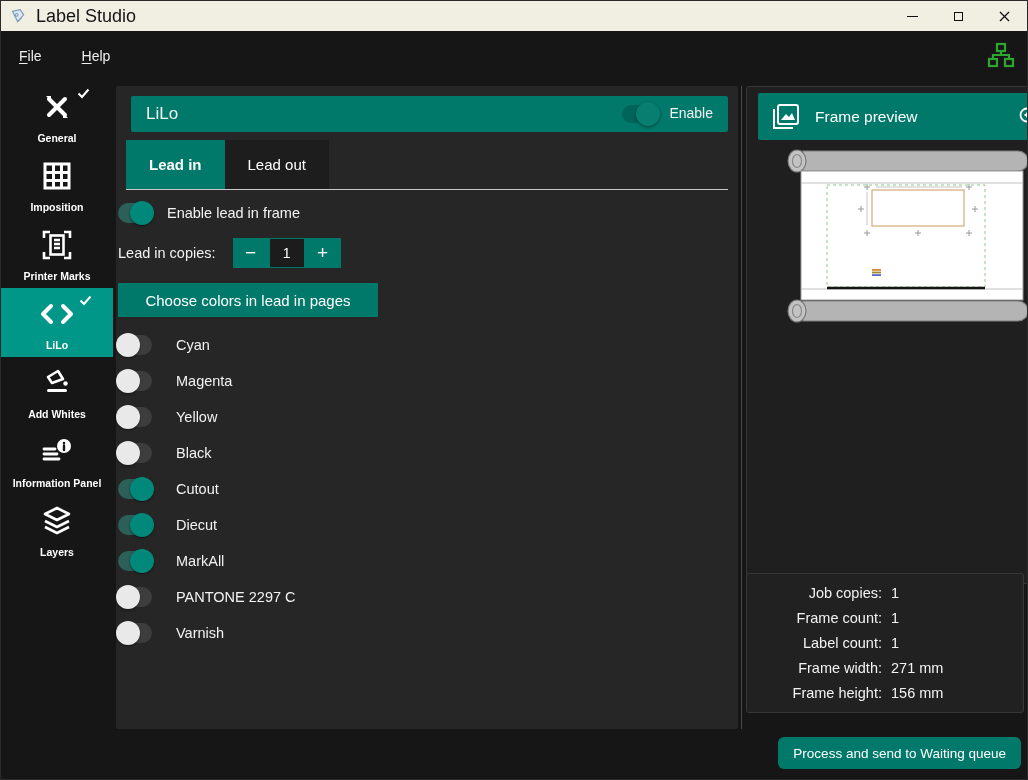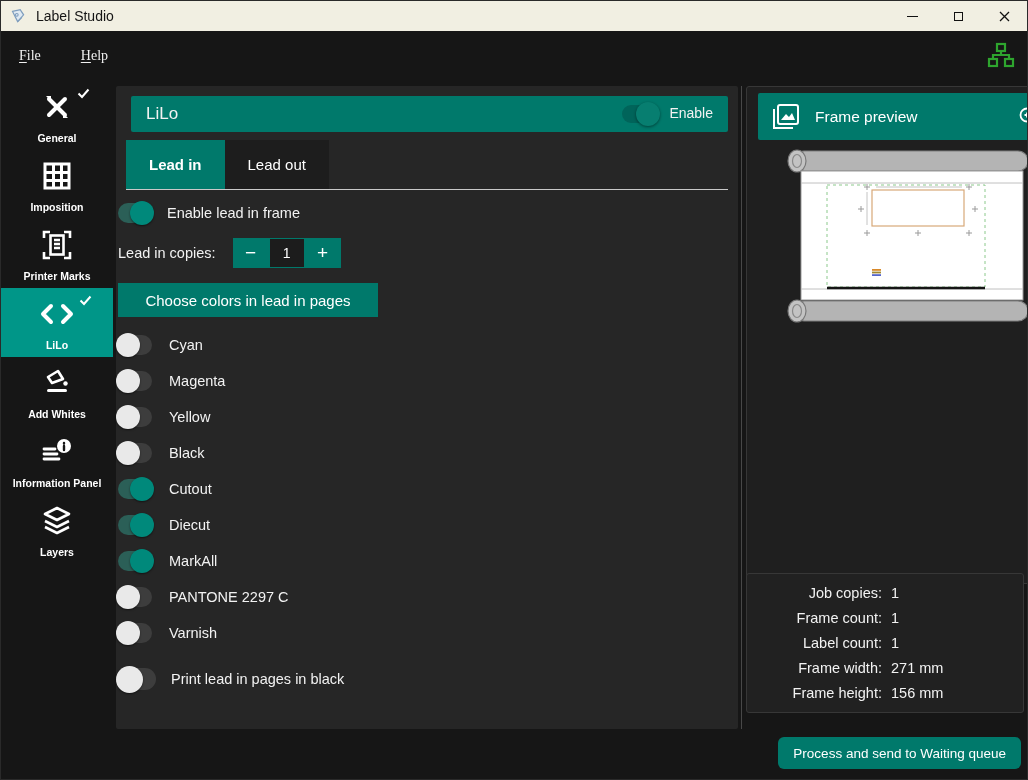--- a/index.html
+++ b/index.html
@@ -6,34 +6,34 @@
   html,body { background:#000; }
   body { font-family:"Liberation Sans", sans-serif; }
   .window {
     position:relative; width:1028px; height:780px; overflow:hidden;
     background:#161616; border:1px solid #2a2a2a;
   }
   
   .titlebar {
     position:absolute; left:0; top:0; width:100%; height:30px;
     background:#f1efe2; display:flex; align-items:center; padding-left:9px;
-    color:#151515; font-size:14px;
+    color:#151515; font-size:18px;
   }
   .app-icon { width:17px; height:17px; margin-right:9px; }
   .win-controls { margin-left:auto; display:flex; height:100%; }
   .win-btn { width:46px; height:100%; display:flex; align-items:center; justify-content:center; }
   .glyph-min { width:11px; height:0; border-top:1.4px solid #111; display:block; }
   .glyph-max { width:9px; height:9px; border:1.4px solid #111; display:block; }
   
   .menubar {
     position:absolute; left:0; top:30px; width:100%; height:50px;
     background:#161616; display:flex; align-items:center; padding-left:18px;
     color:#f0f0f0; font-size:14px;
   }
-  .menu-item { margin-right:40px; cursor:default;font-family:Liberation Serif, serif; }
+  .menu-item { margin-right:40px; cursor:default; }
   .menu-item .u { text-decoration:underline; text-underline-offset:2px; }
   .net-icon { position:absolute; right:12px; top:10px; }
   
   .sidebar { position:absolute; left:0; top:80px; width:112px; bottom:0; background:#161616; }
   .side-item {
     height:69px; display:flex; flex-direction:column; align-items:center;
     padding-top:9px; color:#fff;
   }
   .side-item.selected { background:#009688; }
   .side-icon-wrap { position:relative; height:34px; display:flex; align-items:center; }
@@ -58,21 +58,21 @@
   .tab-rule { height:1px; background:#c9c9c9; margin:0 10px; }
   .content { padding-left:2px; }
   .row { display:flex; align-items:center; }
   .frame-toggle-row { margin-top:13px; gap:15px; font-size:14.5px; }
   .copies-row { margin-top:15px; font-size:14.5px; }
   .stepper { display:flex; margin-left:17px; }
   .step-btn { width:36px; height:30px; background:#00796b; color:#fff; display:flex; align-items:center; justify-content:center; font-size:19px; cursor:default; }
   .step-value { width:36px; height:30px; background:#1c1c1c; border:1px solid #00796b; color:#fff; display:flex; align-items:center; justify-content:center; font-size:14px; }
   .choose-btn { margin-top:15px; width:260px; height:34px; background:#00796b; color:#fff; font-size:15px; display:flex; align-items:center; justify-content:center; cursor:default; }
   .color-list { margin-top:10px; }
-  .color-row { height:36px; display:flex; align-items:center; gap:17px; font-size:14.5px; }
+  .color-row { height:36px; display:flex; align-items:center; gap:24px; font-size:14.5px; }
   .print-row { margin-top:17px; gap:15px; font-size:14.5px; }
   
   .sw { position:relative; width:34px; height:20px; border-radius:10px; flex:none; cursor:default; }
   .sw .knob { position:absolute; width:24px; height:24px; border-radius:50%; top:-2px; box-shadow:0 1px 2px rgba(0,0,0,.5); }
   .sw.off { background:#3d3d3d; }
   .sw.off .knob { left:-2px; background:#e9e9e9; }
   .sw.on { background:#2b5f57; }
   .sw.on .knob { right:-2px; background:#00897b; }
   .sw.hdr { background:#00645a; width:36px; height:18px; }
   .sw.hdr .knob { right:-2px; top:-3px; background:#077e70; box-shadow:0 1px 3px rgba(0,0,0,.45); }
@@ -341,26 +341,20 @@
           <span>PANTONE 2297 C</span>
         </div>
         <div class="color-row">
           <span class="sw off">
               <span class="knob"></span>
             </span>
           <span>Varnish</span>
         </div>
       </div>
 
-      <div class="row print-row">
-        <span class="sw off big">
-            <span class="knob"></span>
-          </span>
-        <span>Print lead in pages in black</span>
-      </div>
 
     </div>
   </div>
 
   <div class="vdivider"></div>
 
   <div class="preview-card">
     <div class="preview-hdr">
       <svg width="31" height="28" viewBox="0 0 31 28">
         <g stroke="#fff" stroke-width="2" fill="none">

